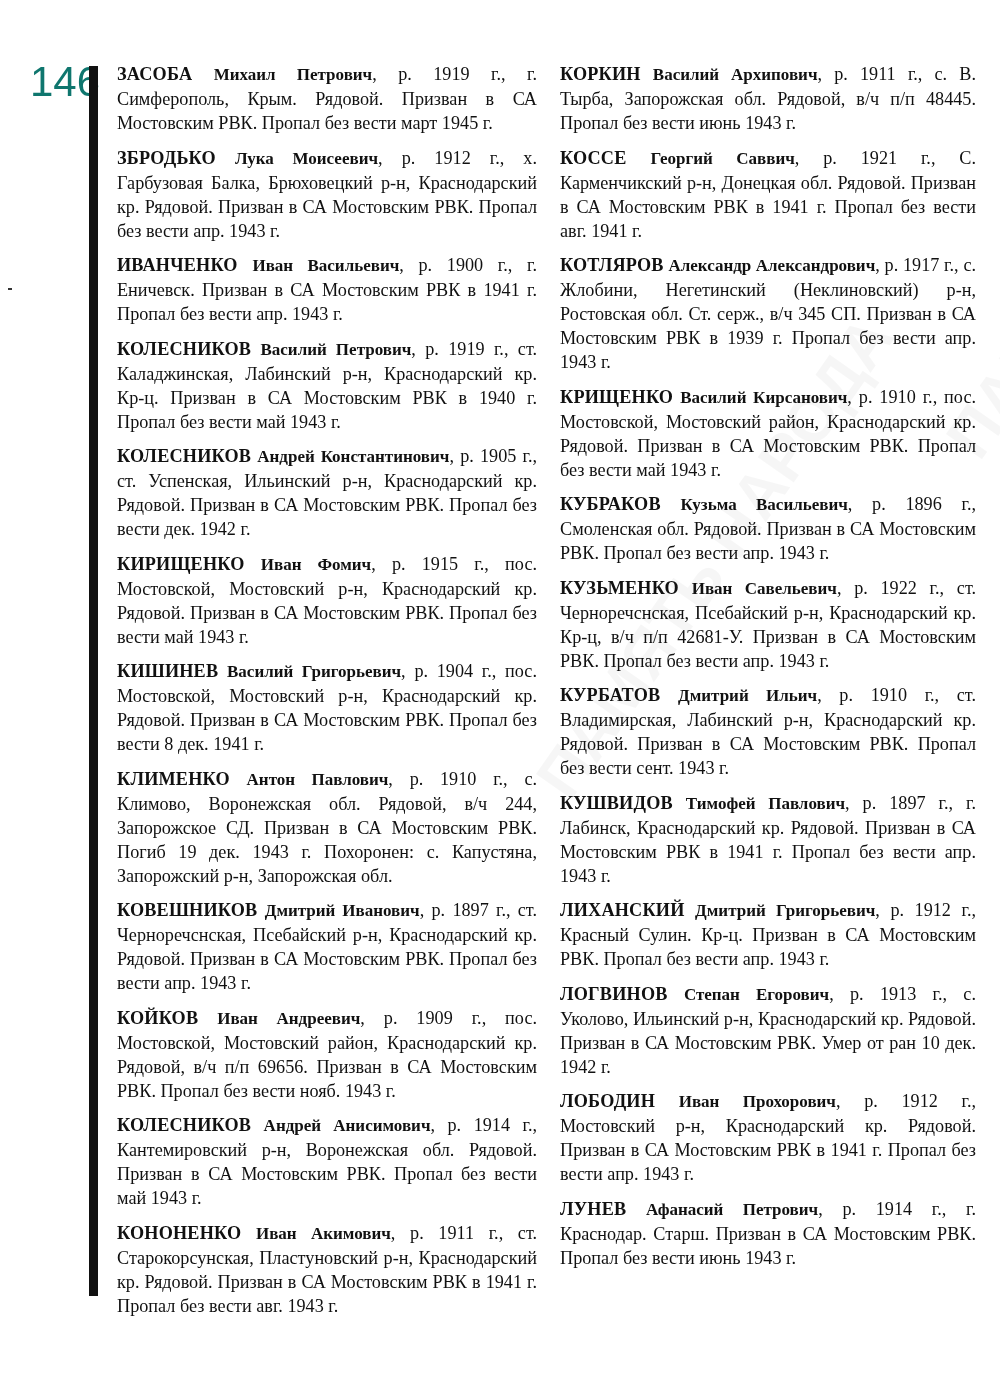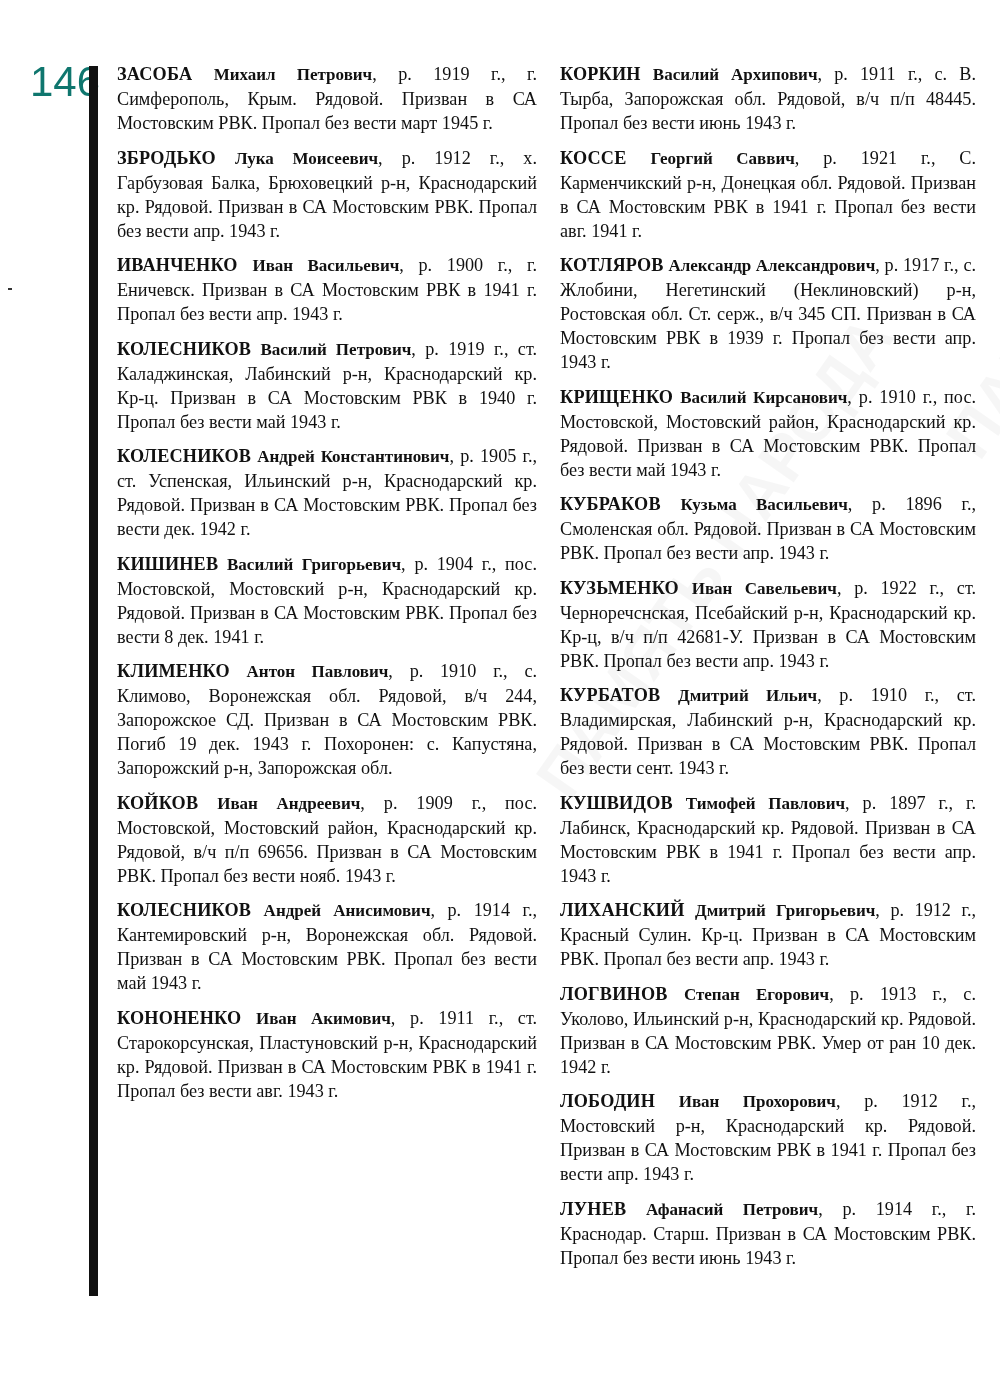--- a/index.html
+++ b/index.html
@@ -31,22 +31,24 @@
 <div class="page-number">146</div>
 <div class="side-bar"></div>
 <div class="speck" style="left:8px;top:288px;"></div>
 
 <div class="col col-left">
     <p class="entry"><span class="surname">ЗАСОБА</span> <span class="given">Михаил Петрович</span><span>, р. 1919 г., г. Симферополь, Крым. Рядовой. Призван в СА Мостовским РВК. Пропал без вести март 1945 г.</span></p>
     <p class="entry"><span class="surname">ЗБРОДЬКО</span> <span class="given">Лука Моисеевич</span><span>, р. 1912 г., х. Гарбузовая Балка, Брюховецкий р-н, Краснодарский кр. Рядовой. Призван в СА Мостовским РВК. Пропал без вести апр. 1943 г.</span></p>
     <p class="entry"><span class="surname">ИВАНЧЕНКО</span> <span class="given">Иван Васильевич</span><span>, р. 1900 г., г. Еничевск. Призван в СА Мостовским РВК в 1941 г. Пропал без вести апр. 1943 г.</span></p>
     <p class="entry"><span class="surname">КОЛЕСНИКОВ</span> <span class="given">Василий Петрович</span><span>, р. 1919 г., ст. Каладжинская, Лабинский р-н, Краснодарский кр. Кр-ц. Призван в СА Мостовским РВК в 1940 г. Пропал без вести май 1943 г.</span></p>
     <p class="entry"><span class="surname">КОЛЕСНИКОВ</span> <span class="given">Андрей Константинович</span><span>, р. 1905 г., ст. Успенская, Ильинский р-н, Краснодарский кр. Рядовой. Призван в СА Мостовским РВК. Пропал без вести дек. 1942 г.</span></p>
+    <p class="entry"><span class="surname">КИРИЩЕНКО</span> <span class="given">Иван Фомич</span><span>, р. 1915 г., пос. Мостовской, Мостовский р-н, Краснодарский кр. Рядовой. Призван в СА Мостовским РВК. Пропал без вести май 1943 г.</span></p>
     <p class="entry"><span class="surname">КИШИНЕВ</span> <span class="given">Василий Григорьевич</span><span>, р. 1904 г., пос. Мостовской, Мостовский р-н, Краснодарский кр. Рядовой. Призван в СА Мостовским РВК. Пропал без вести 8 дек. 1941 г.</span></p>
     <p class="entry"><span class="surname">КЛИМЕНКО</span> <span class="given">Антон Павлович</span><span>, р. 1910 г., с. Климово, Воронежская обл. Рядовой, в/ч 244, Запорожское СД. Призван в СА Мостовским РВК. Погиб 19 дек. 1943 г. Похоронен: с. Капустяна, Запорожский р-н, Запорожская обл.</span></p>
+    <p class="entry"><span class="surname">КОВЕШНИКОВ</span> <span class="given">Дмитрий Иванович</span><span>, р. 1897 г., ст. Черноречснская, Псебайский р-н, Краснодарский кр. Рядовой. Призван в СА Мостовским РВК. Пропал без вести апр. 1943 г.</span></p>
     <p class="entry"><span class="surname">КОЙКОВ</span> <span class="given">Иван Андреевич</span><span>, р. 1909 г., пос. Мостовской, Мостовский район, Краснодарский кр. Рядовой, в/ч п/п 69656. Призван в СА Мостовским РВК. Пропал без вести нояб. 1943 г.</span></p>
     <p class="entry"><span class="surname">КОЛЕСНИКОВ</span> <span class="given">Андрей Анисимович</span><span>, р. 1914 г., Кантемировский р-н, Воронежская обл. Рядовой. Призван в СА Мостовским РВК. Пропал без вести май 1943 г.</span></p>
     <p class="entry"><span class="surname">КОНОНЕНКО</span> <span class="given">Иван Акимович</span><span>, р. 1911 г., ст. Старокорсунская, Пластуновский р-н, Краснодарский кр. Рядовой. Призван в СА Мостовским РВК в 1941 г. Пропал без вести авг. 1943 г.</span></p>
   </div>
 <div class="col col-right">
     <p class="entry"><span class="surname">КОРКИН</span> <span class="given">Василий Архипович</span><span>, р. 1911 г., с. В. Тырба, Запорожская обл. Рядовой, в/ч п/п 48445. Пропал без вести июнь 1943 г.</span></p>
     <p class="entry"><span class="surname">КОССЕ</span> <span class="given">Георгий Саввич</span><span>, р. 1921 г., С. Карменчикский р-н, Донецкая обл. Рядовой. Призван в СА Мостовским РВК в 1941 г. Пропал без вести авг. 1941 г.</span></p>
     <p class="entry"><span class="surname">КОТЛЯРОВ</span> <span class="given">Александр Александрович</span><span>, р. 1917 г., с. Жлобини, Негетинский (Неклиновский) р-н, Ростовская обл. Ст. серж., в/ч 345 СП. Призван в СА Мостовским РВК в 1939 г. Пропал без вести апр. 1943 г.</span></p>
     <p class="entry"><span class="surname">КРИЩЕНКО</span> <span class="given">Василий Кирсанович</span><span>, р. 1910 г., пос. Мостовской, Мостовский район, Краснодарский кр. Рядовой. Призван в СА Мостовским РВК. Пропал без вести май 1943 г.</span></p>
     <p class="entry"><span class="surname">КУБРАКОВ</span> <span class="given">Кузьма Васильевич</span><span>, р. 1896 г., Смоленская обл. Рядовой. Призван в СА Мостовским РВК. Пропал без вести апр. 1943 г.</span></p>

